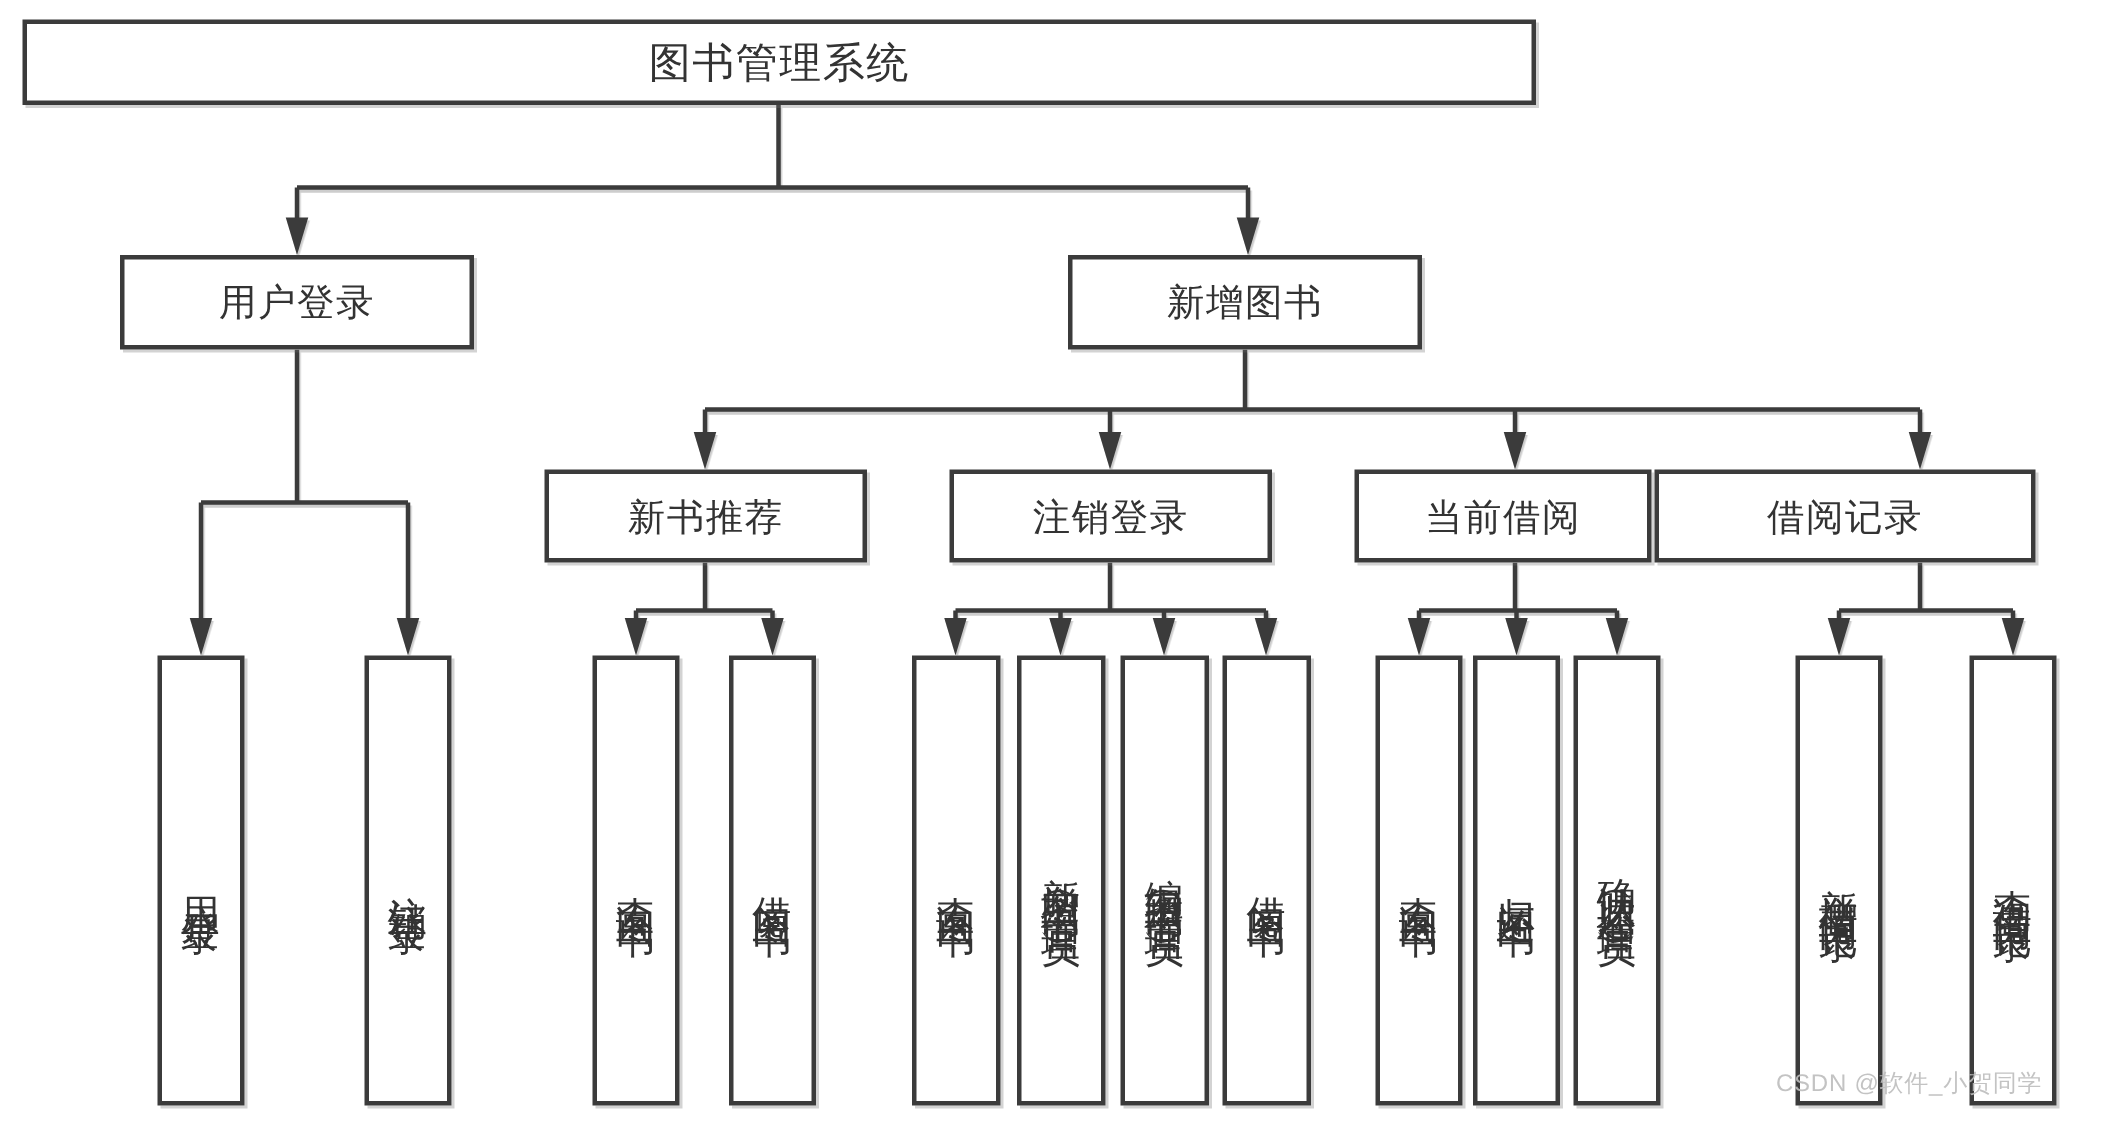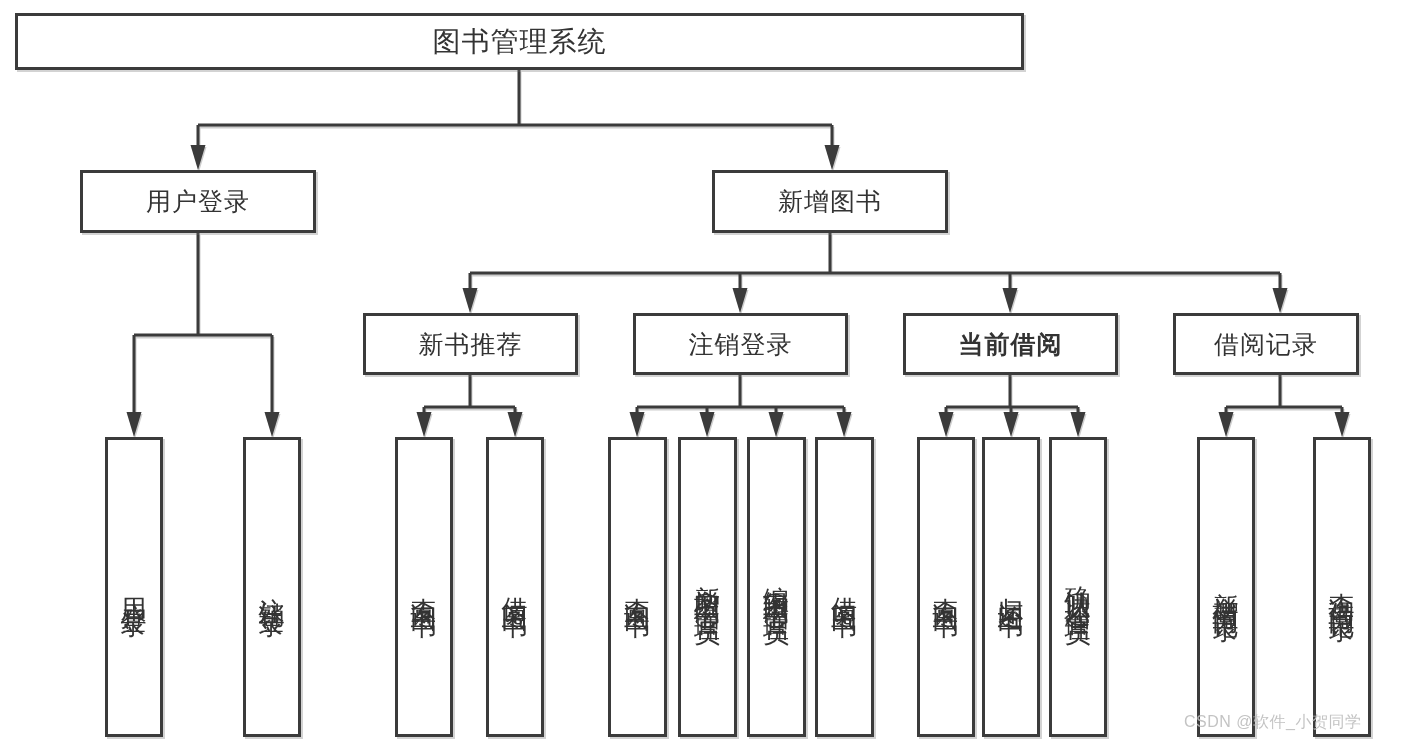--- a/index.html
+++ b/index.html
@@ -128,24 +128,24 @@
   <div class="box" style="left:712px; top:170px; width:236px; height:63px;">
     <span class="h-label">新增图书</span>
   </div>
 
   <div class="box" style="left:363px; top:313px; width:215px; height:62px;">
     <span class="h-label">新书推荐</span>
   </div>
   <div class="box" style="left:633px; top:313px; width:215px; height:62px;">
     <span class="h-label">注销登录</span>
   </div>
-  <div class="box" style="left:903px; top:313px; width:215px; height:62px;font-weight:bold;">
+  <div class="box" style="left:903px; top:313px; width:198px; height:62px;">
     <span class="h-label">当前借阅</span>
   </div>
-  <div class="box" style="left:1173px; top:313px; width:186px; height:62px;">
+  <div class="box" style="left:1103px; top:313px; width:254px; height:62px;">
     <span class="h-label">借阅记录</span>
   </div>
 
   <div class="box leaf" style="left:105px; top:437px; width:58px; height:300px;">
     <span class="v-label">用户登录</span>
   </div>
   <div class="box leaf" style="left:243px; top:437px; width:58px; height:300px;">
     <span class="v-label">注销登录</span>
   </div>
 

